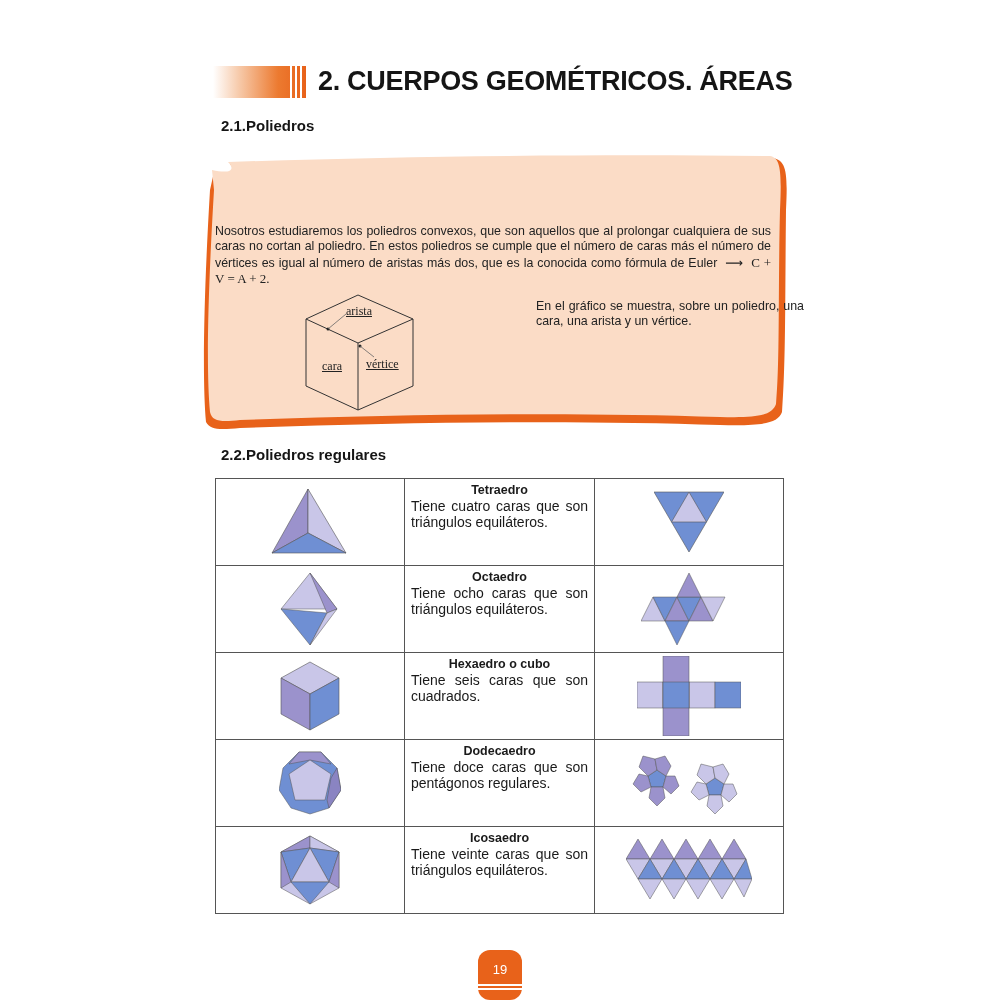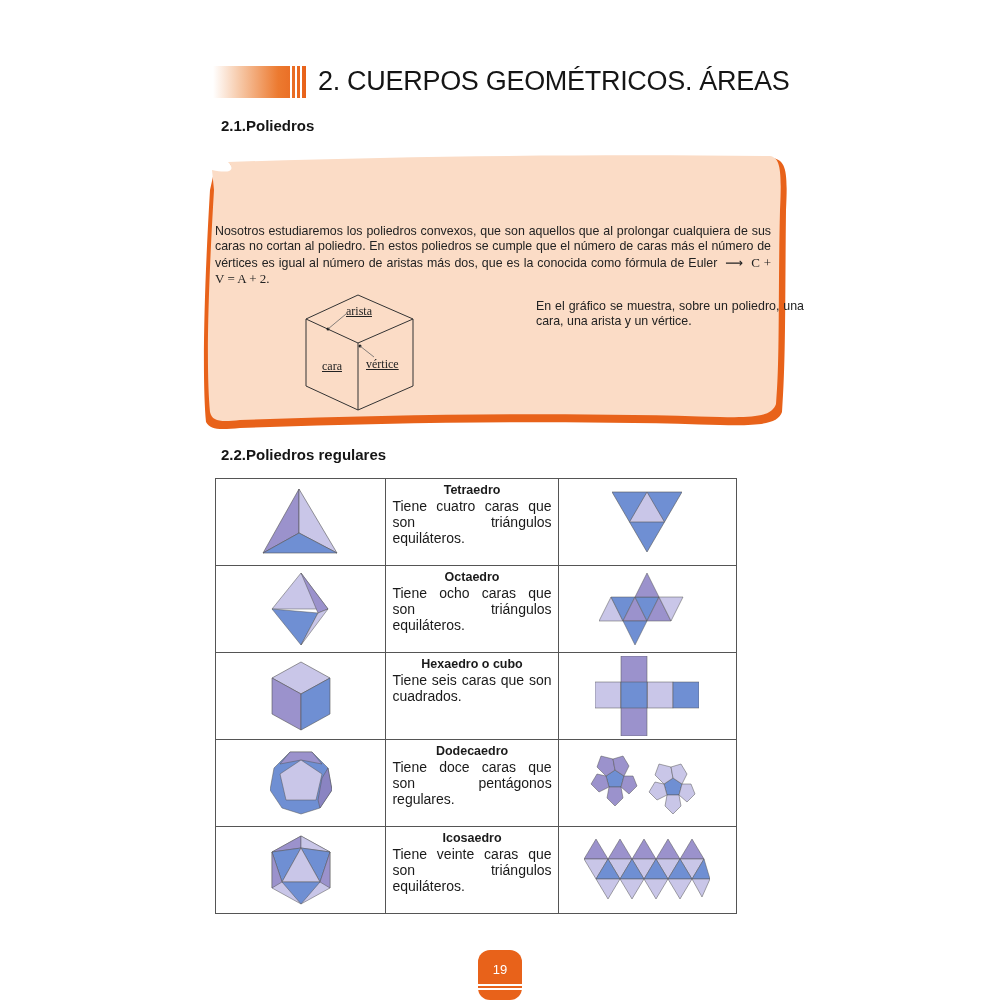--- a/index.html
+++ b/index.html
@@ -2,36 +2,36 @@
 <html><head>
 <meta charset="utf-8">
 <style>
   * { box-sizing: border-box; margin: 0; padding: 0; }
   html, body { width: 1000px; height: 1000px; background: #ffffff; overflow: hidden; }
   body { position: relative; font-family: "Liberation Sans", sans-serif; color: #1a1a1a; }
 
   .title-bar { position: absolute; left: 213px; top: 66px; width: 93px; height: 32px;
     background: linear-gradient(to right, #ffffff 0%, #f6c6a4 30%, #ec7a30 70%, #e8621a 100%); }
   .title-bar .stripe { position: absolute; top: 0; bottom: 0; width: 2px; background: #fff; }
-  .page-title { position: absolute; left: 318px; top: 66px; font-size: 27px; font-weight: normal;
+  .page-title { position: absolute; left: 318px; top: 66px; font-size: 27px; font-weight: bold;
     letter-spacing: -0.3px; color: #151515; white-space: nowrap; }
 
   .section-title { position: absolute; left: 213px; font-size: 15px; font-weight: bold; color: #151515; margin-left: 8px; }
 
   .note-box { position: absolute; left: 200px; top: 150px; width: 590px; height: 280px; }
   .note-box svg.bg { position: absolute; left: 0; top: 0; }
   .note-text { position: absolute; font-size: 12.4px; line-height: 15.4px; color: #222; text-align: justify; }
   .p1 { left: 15px; top: 11px; width: 556px; }
   .p2 { left: 15px; top: 74px; width: 556px; }
   .formula { font-family: "Liberation Serif", serif; font-size: 13px; }
   .p3 { left: 304px; top: 149px; width: 268px; margin-left: 32px; }
   .cube { position: absolute; left: 98px; top: 140px; }
   .cube-label { position: absolute; font-family: "Liberation Serif", serif; font-size: 12px; color: #222; text-decoration: underline; }
 
-  table.polyhedra { position: absolute; left: 215px; top: 478px; width: 522px; border-collapse: collapse; }
+  table.polyhedra { position: absolute; left: 215px; top: 478px; width: 569px; border-collapse: collapse; }
   table.polyhedra td { border: 1px solid #555; height: 87px; vertical-align: top; }
   table.polyhedra td.img-cell { width: 189px; text-align: center; vertical-align: middle; }
   table.polyhedra td.txt-cell { width: 190px; padding: 4px 6px 0 6px; }
   .poly-name { font-weight: bold; font-size: 12.5px; text-align: center; line-height: 15px; }
   .poly-desc { font-size: 14px; line-height: 16px; text-align: justify; text-align-last: left; }
   table.polyhedra svg { display: block; margin: 0 auto; }
 
   .page-num { position: absolute; left: 478px; top: 950px; width: 44px; height: 50px; background: #e8621a; border-radius: 12px; }
   .page-num span { position: absolute; top: 12px; left: 0; width: 100%; text-align: center;
     color: #fff; font-size: 13px; }

